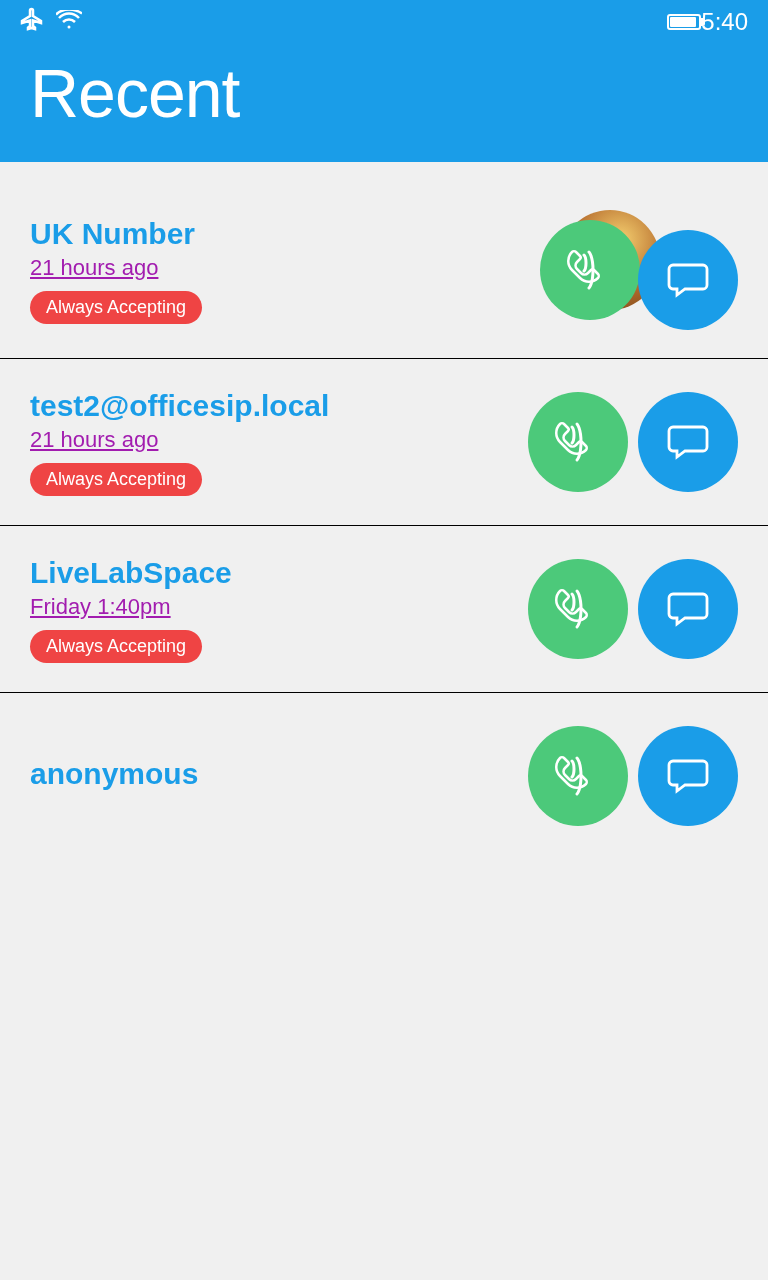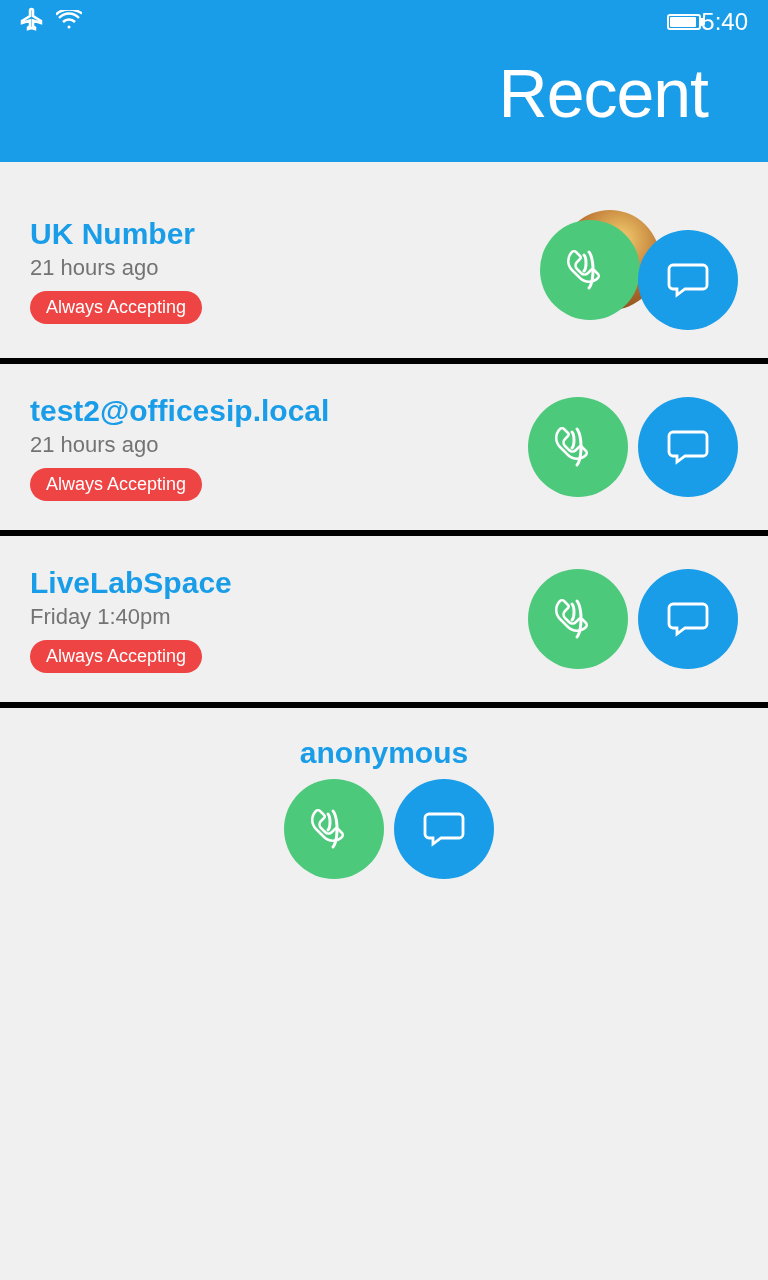--- a/index.html
+++ b/index.html
@@ -63,21 +63,20 @@
       background: white;
       border-radius: 1px;
     }
 
     
     .header {
       background: #1a9de8;
       padding: 10px 30px 30px 30px;
       display: flex;
       align-items: flex-end;
-      justify-content: flex-end;
     }
     .header-title-active {
       color: white;
       font-size: 68px;
       font-weight: 200;
       letter-spacing: -1px;
       margin-right: 30px;
     }
     .header-title-inactive {
       color: rgba(255,255,255,0.5);
@@ -91,36 +90,37 @@
       background: #f0f0f0;
       padding: 20px 0;
     }
 
     
     .contact-row {
       display: flex;
       align-items: center;
       justify-content: space-between;
       padding: 28px 30px 28px 30px;
-      border-bottom: 6px solid #000000;
+      border-bottom: 1px solid #000000;
       background: #f0f0f0;
     }
     .contact-info {
       flex: 1;
     }
     .contact-name {
       color: #1a9de8;
       font-size: 30px;
       font-weight: 600;
       margin-bottom: 4px;
     }
     .contact-time {
-      color: #737373;
+      color: #a21caf;
       font-size: 22px;
       margin-bottom: 10px;
+      text-decoration: underline;
     }
     .accepting-badge {
       background: #ef4444;
       color: white;
       font-size: 18px;
       font-weight: 500;
       padding: 6px 16px;
       border-radius: 20px;
       display: inline-block;
     }
@@ -317,21 +317,21 @@
         </svg>
       </button>
       <button class="chat-btn-simple">
         <svg width="46" height="46" viewBox="0 0 46 46">
           <path d="M8 8h30c2 0 4 1.8 4 4v16c0 2.2-1.8 4-4 4H20l-8 6v-6H8c-2.2 0-4-1.8-4-4V12c0-2.2 1.8-4 4-4z" stroke="white" stroke-width="2.8" fill="none"></path>
         </svg>
       </button>
     </div>
   </div>
 
-  <div class="contact-row" style="border-bottom:none;flex-direction:column;">
+  <div class="contact-row" style="border-bottom:none;">
     <div class="contact-info">
       <div class="contact-name">anonymous</div>
     </div>
     <div class="contact-actions-simple">
       <button class="call-btn-simple">
         <svg width="46" height="46" viewBox="0 0 46 46">
           <path d="M17 8c0 0 2 2 2 8s-2 8-2 8" stroke="white" stroke-width="3" fill="none" stroke-linecap="round"></path>
           <path d="M22 5c0 0 4 4 4 18s-4 18-4 18" stroke="white" stroke-width="3" fill="none" stroke-linecap="round"></path>
           <path d="M10 22c-2-2-2-5 0-7l3-3c1-1 1-2 0-3l-4-4c-1-1-3-1-4 0-5 5-5 13 0 18l8 8c5 5 13 5 18 0 1-1 1-3 0-4l-4-4c-1-1-2-1-3 0l-3 3c-2 2-5 2-7 0z" stroke="white" stroke-width="2.5" fill="none"></path>
         </svg>

